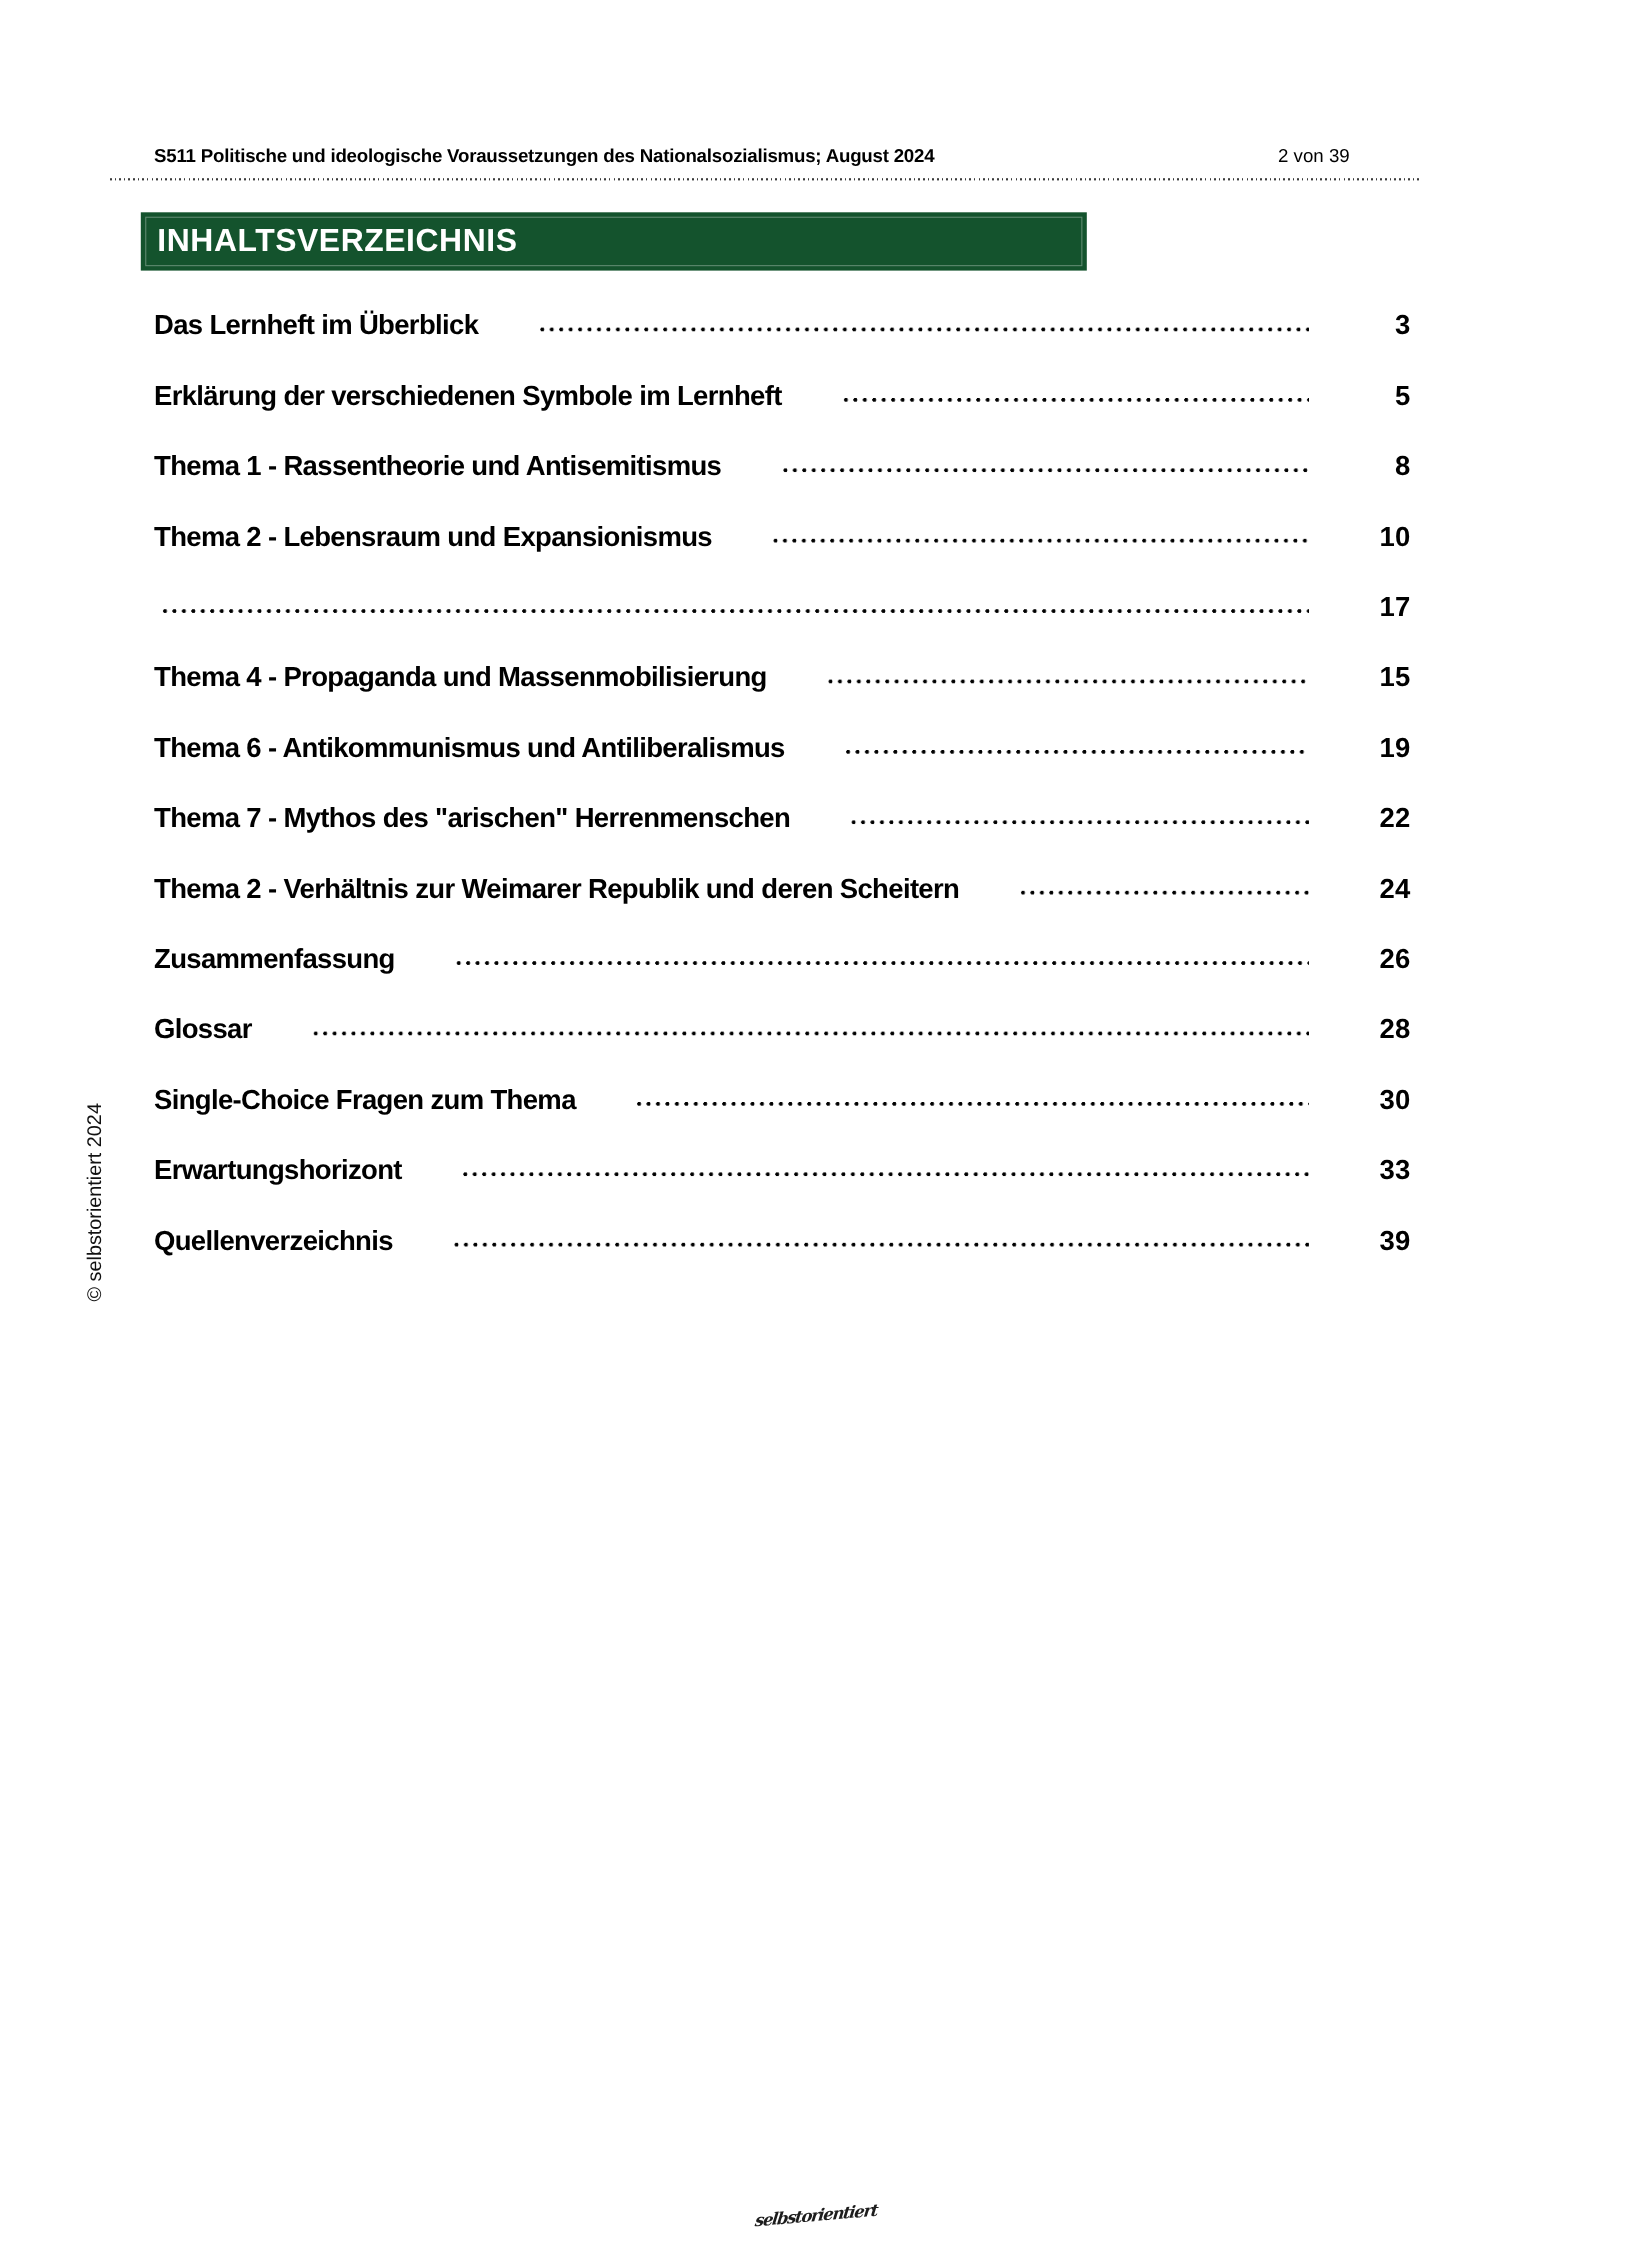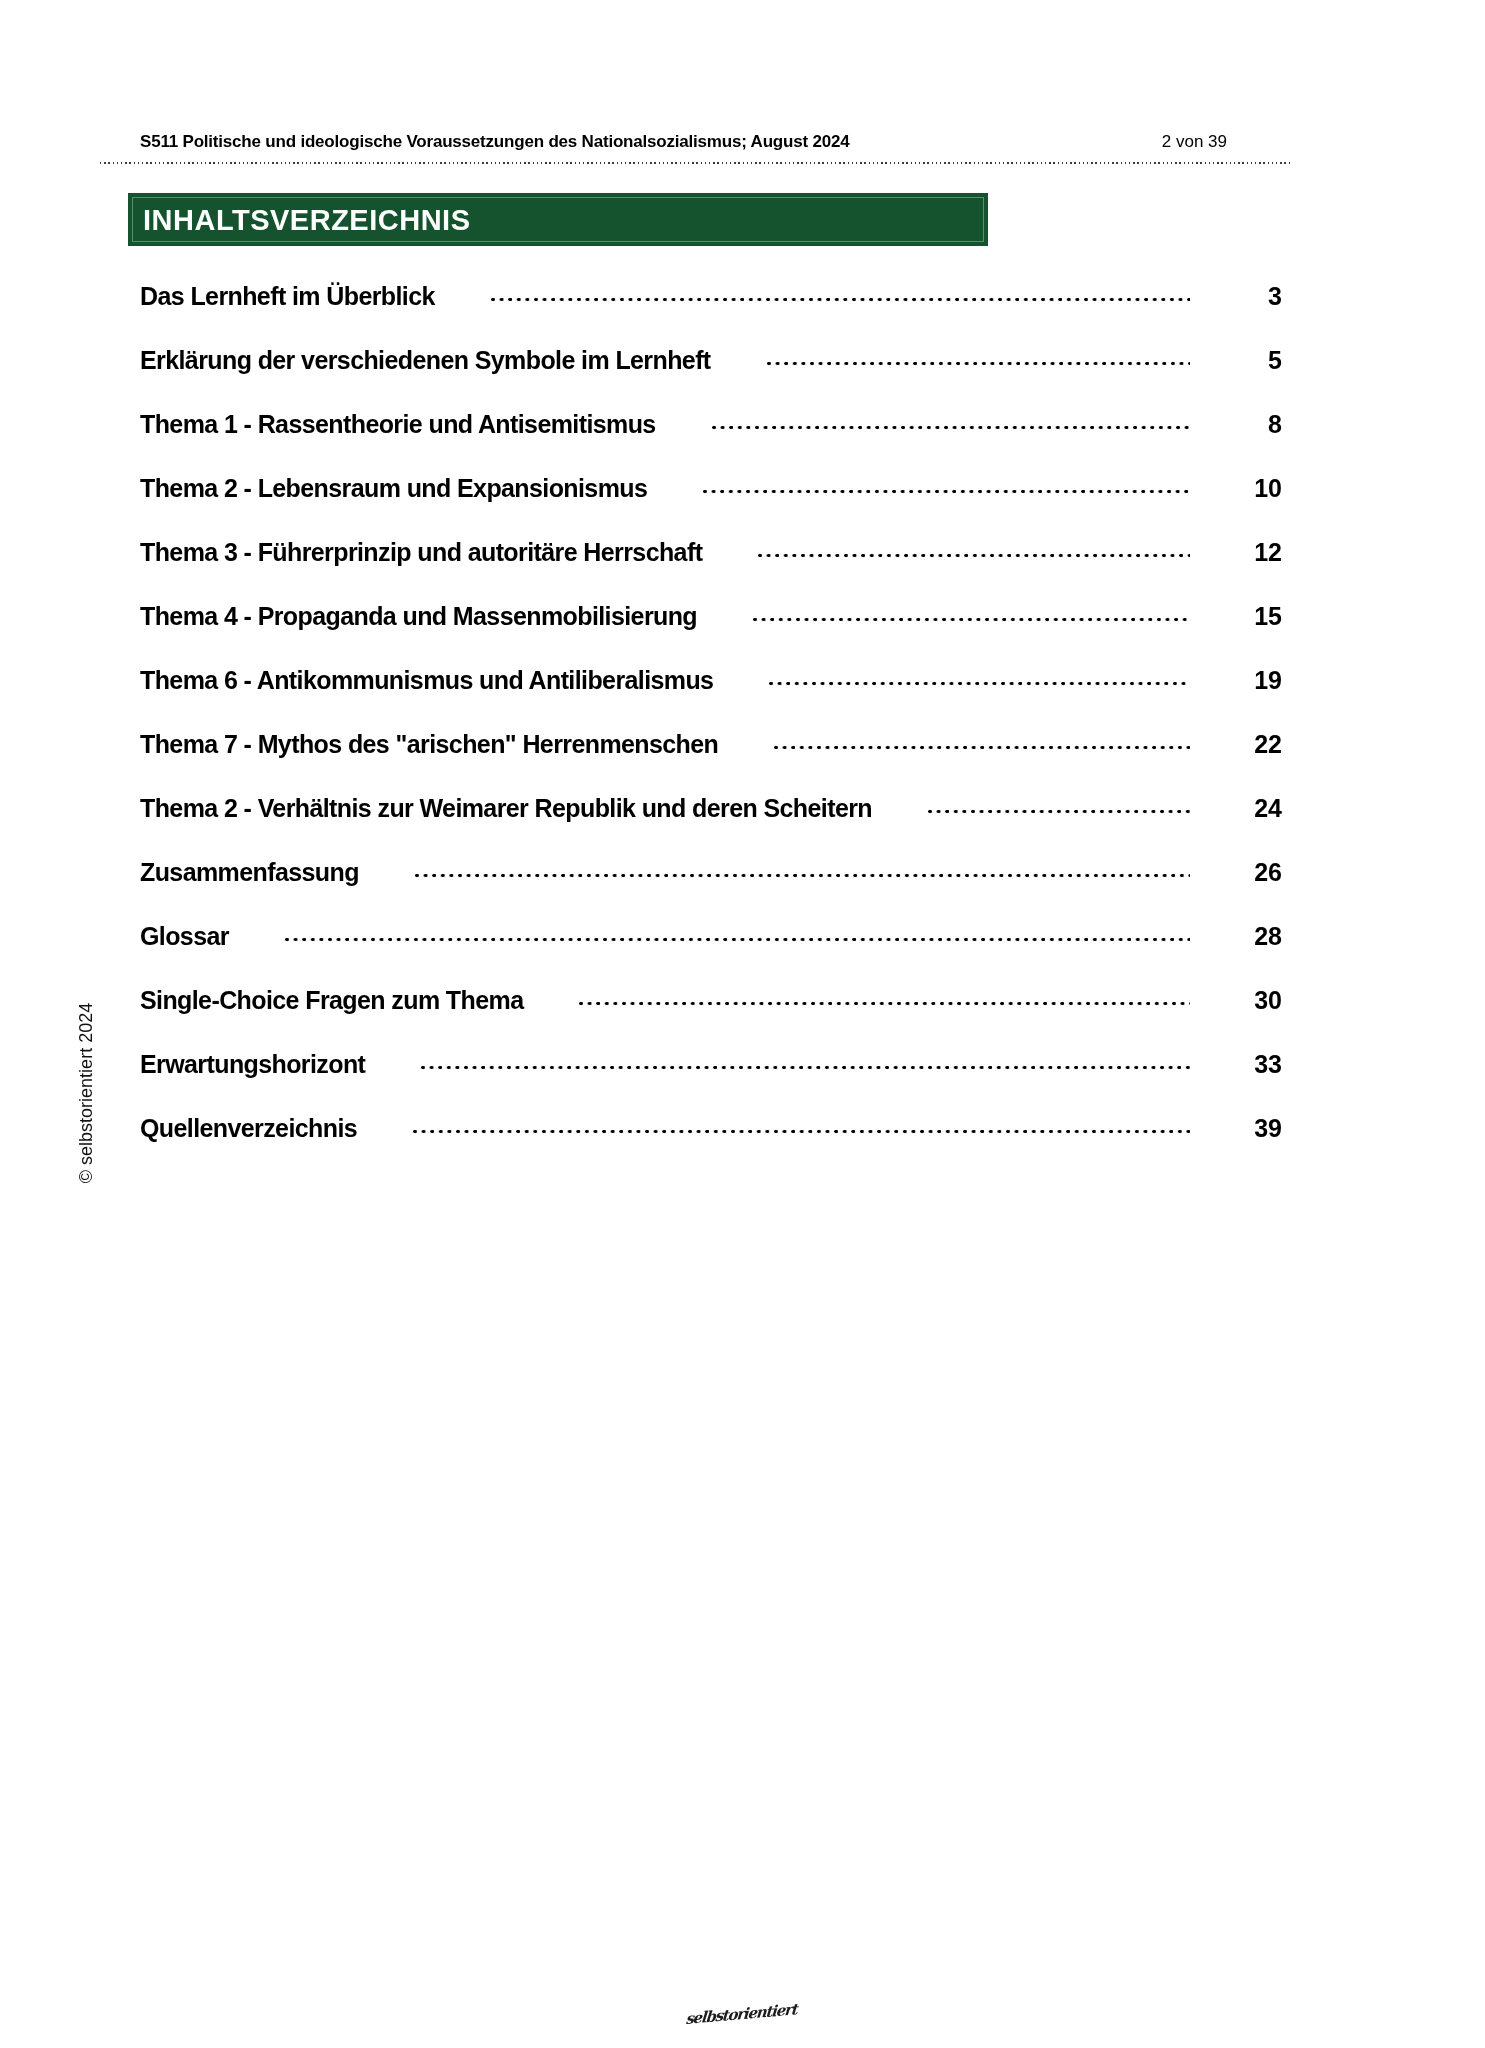--- a/index.html
+++ b/index.html
@@ -163,23 +163,22 @@
         <span class="toc-label">Thema 1 - Rassentheorie und Antisemitismus</span>
         <span class="toc-leader"></span>
         <span class="toc-page">8</span>
       </div>
       <div class="toc-row">
         <span class="toc-label">Thema 2 - Lebensraum und Expansionismus</span>
         <span class="toc-leader"></span>
         <span class="toc-page">10</span>
       </div>
       <div class="toc-row">
-        <span class="toc-label">Thema 3 - Führerprinzip und autoritäre Herrschaft</span>
-        <span class="toc-leader"></span>
-        <span class="toc-page">12</span>
+        <span class="toc-leader"></span>
+        <span class="toc-page">17</span>
       </div>
       <div class="toc-row">
         <span class="toc-label">Thema 4 - Propaganda und Massenmobilisierung</span>
         <span class="toc-leader"></span>
         <span class="toc-page">15</span>
       </div>
       <div class="toc-row">
         <span class="toc-label">Thema 6 - Antikommunismus und Antiliberalismus</span>
         <span class="toc-leader"></span>
         <span class="toc-page">19</span>

